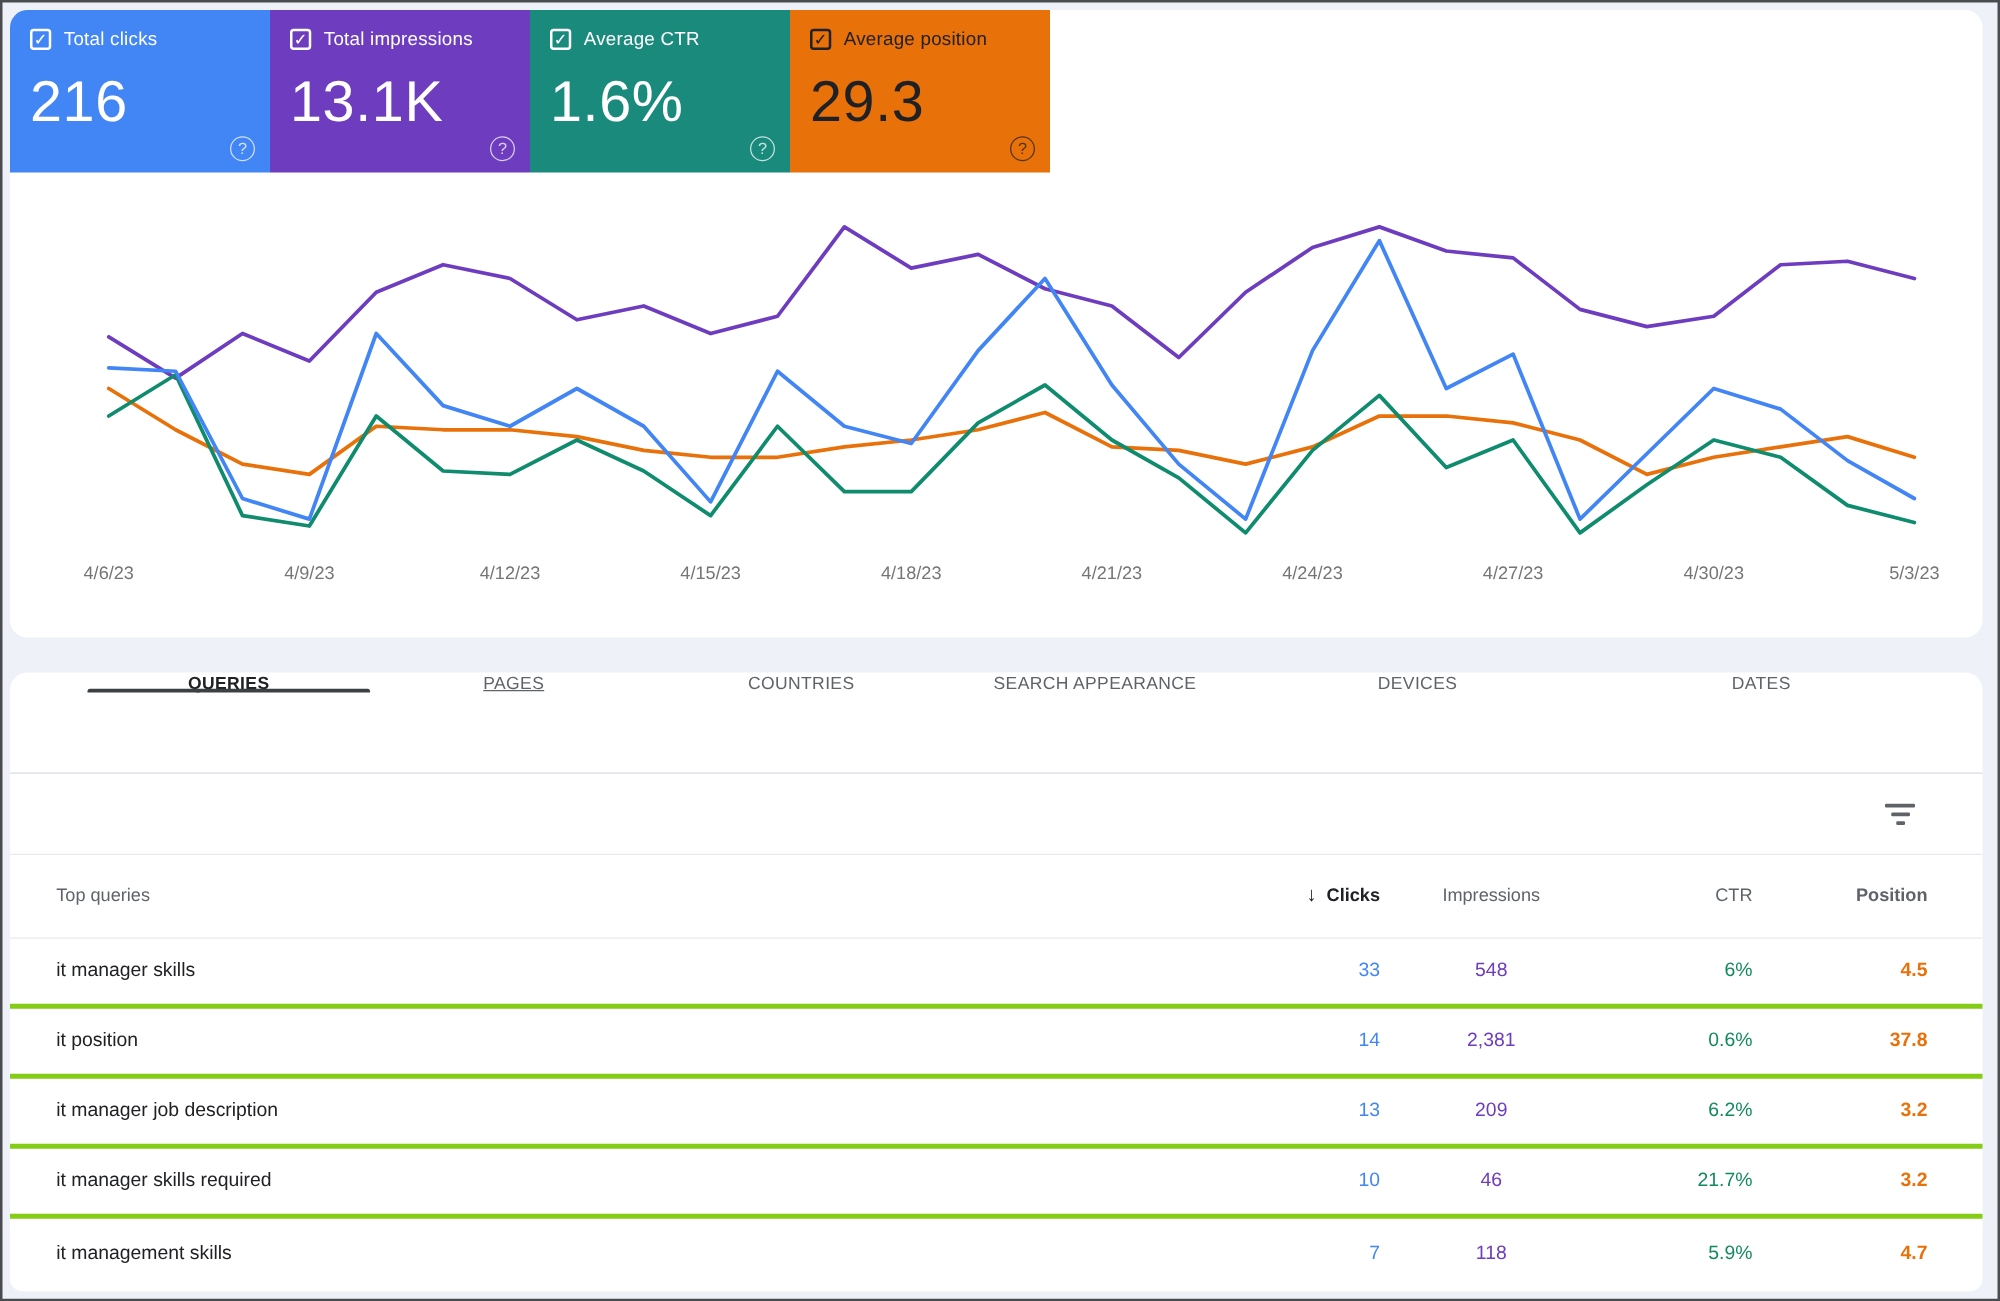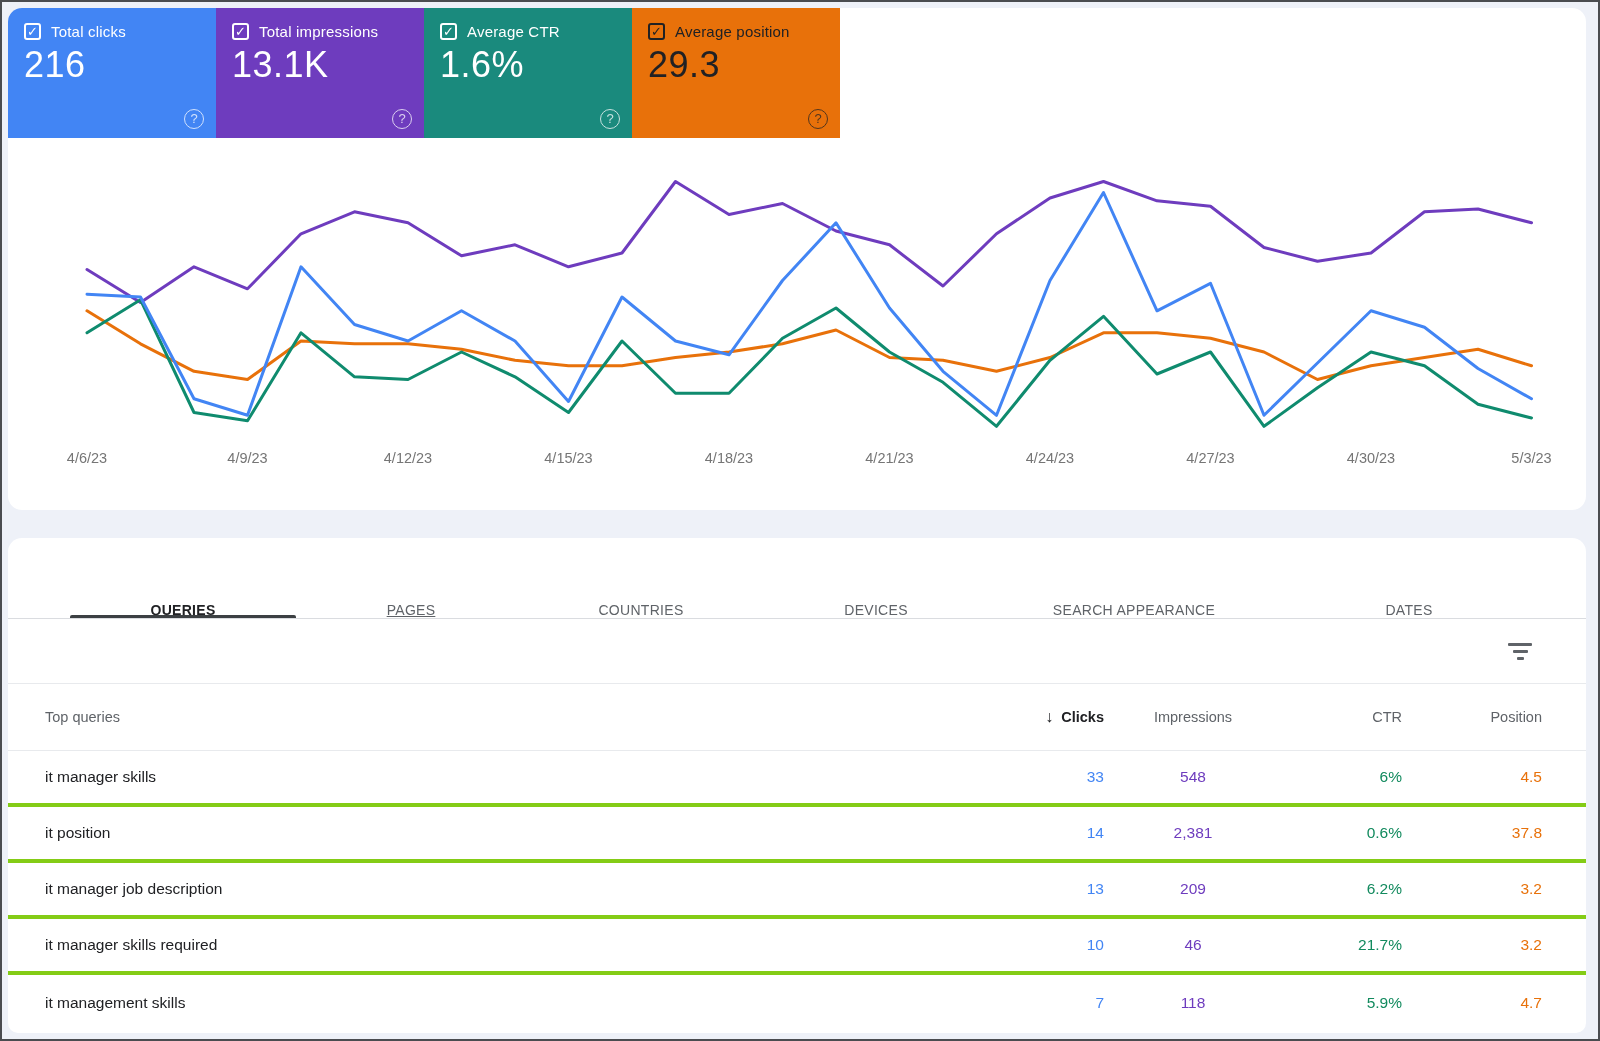--- a/index.html
+++ b/index.html
@@ -21,33 +21,33 @@
     padding:15px 16px; color:#fff; cursor:pointer;
   }
   .mcard:first-child { border-top-left-radius:14px; }
   .mcard-top { display:flex; align-items:center; gap:10px; }
   .checkbox {
     width:17px; height:17px; border:2px solid currentColor; border-radius:3px;
     display:flex; align-items:center; justify-content:center; flex:none;
   }
   .checkbox .check { font-size:13px; line-height:1; font-weight:bold; }
   .mcard-label { font-size:15px; letter-spacing:.2px; }
-  .mcard-value { font-size:36px; font-weight:400; letter-spacing:.5px; margin-top:4px; }
+  .mcard-value { font-size:46px; font-weight:400; letter-spacing:.5px; margin-top:14px; }
   .help {
     position:absolute; right:12px; bottom:9px; width:20px; height:20px;
     border:1.5px solid currentColor; border-radius:50%;
     font-size:13px; line-height:18px; text-align:center; opacity:.75; cursor:pointer;
   }
   .chart { position:absolute; left:1px; top:130px; }
   .xlabel { font-size:14.5px; fill:#757575; font-family:"Liberation Sans","DejaVu Sans",sans-serif; }
 
   
   .table-card { left:6px; top:536px; width:1578px; height:495px; border-radius:14px 14px 10px 10px; }
   .tabs {
-    display:flex; height:81px; align-items:flex-end;
+    display:flex; height:81px; align-items:flex-start;
     border-bottom:1px solid #dadce0; padding-left:60px;
   }
   .tab {
     display:flex; align-items:center; justify-content:center;
     font-size:14px; letter-spacing:.3px; color:#5f6368;
     position:relative; cursor:pointer; text-transform:uppercase;
   }
   .tab:nth-child(1){ width:230px; }
   .tab:nth-child(2){ width:226px;text-decoration:underline; }
   .tab:nth-child(3){ width:234px; }
@@ -62,21 +62,21 @@
   .filter-row { height:64px; display:flex; align-items:center; justify-content:flex-end; padding-right:48px; }
   .filter-btn { background:none; border:none; cursor:pointer; padding:6px; }
   .filter-icon .fbar { display:block; background:#5f6368; height:3px; border-radius:1px; margin:0 auto 4px; }
   .fbar1 { width:24px; } .fbar2 { width:15px; } .fbar3 { width:7px; margin-bottom:0 !important; }
 
   .trow { display:flex; align-items:center; padding:0 44px 0 37px; }
   .thead { height:68px; border-top:1px solid #e8eaed; border-bottom:1px solid #e8eaed;
            font-size:14.5px; color:#5f6368; }
   .col-query { flex:1; text-align:left; }
   .col { flex:none; text-align:right; }
-  .w-clicks { width:140px; } .w-impr { width:178px;text-align:center; } .w-ctr { width:120px; } .w-pos { width:140px; }
+  .w-clicks { width:140px; } .w-impr { width:178px;text-align:center; } .w-ctr { width:120px; } .w-pos { width:140px;font-weight:bold; }
   .thead .w-clicks { color:#202124; font-weight:bold; }
   .sort-arrow { font-weight:normal; font-size:16px; margin-right:8px; color:#202124; }
   .drow { height:56px; border-bottom:4px solid #84cc16; font-size:15.5px; color:#202124; cursor:pointer; }
   .drow:last-child { border-bottom:none; }
   .cell-clicks { color:var(--c-clicks); }
   .cell-impr   { color:var(--c-impr); }
   .cell-ctr    { color:var(--c-ctr); }
   .cell-pos    { color:var(--c-pos); }
 </style>
 </head>
@@ -151,24 +151,24 @@
     <div class="tab active">
         <span>QUERIES</span>
       </div>
     <div class="tab">
         <span>PAGES</span>
       </div>
     <div class="tab">
         <span>COUNTRIES</span>
       </div>
     <div class="tab">
+        <span>SEARCH APPEARANCE</span>
+      </div>
+    <div class="tab">
         <span>DEVICES</span>
-      </div>
-    <div class="tab">
-        <span>SEARCH APPEARANCE</span>
       </div>
     <div class="tab">
         <span>DATES</span>
       </div>
   </div>
 
   <div class="filter-row">
     <button class="filter-btn">
       <span class="filter-icon">
         <span class="fbar fbar1"></span><span class="fbar fbar2"></span><span class="fbar fbar3"></span>

